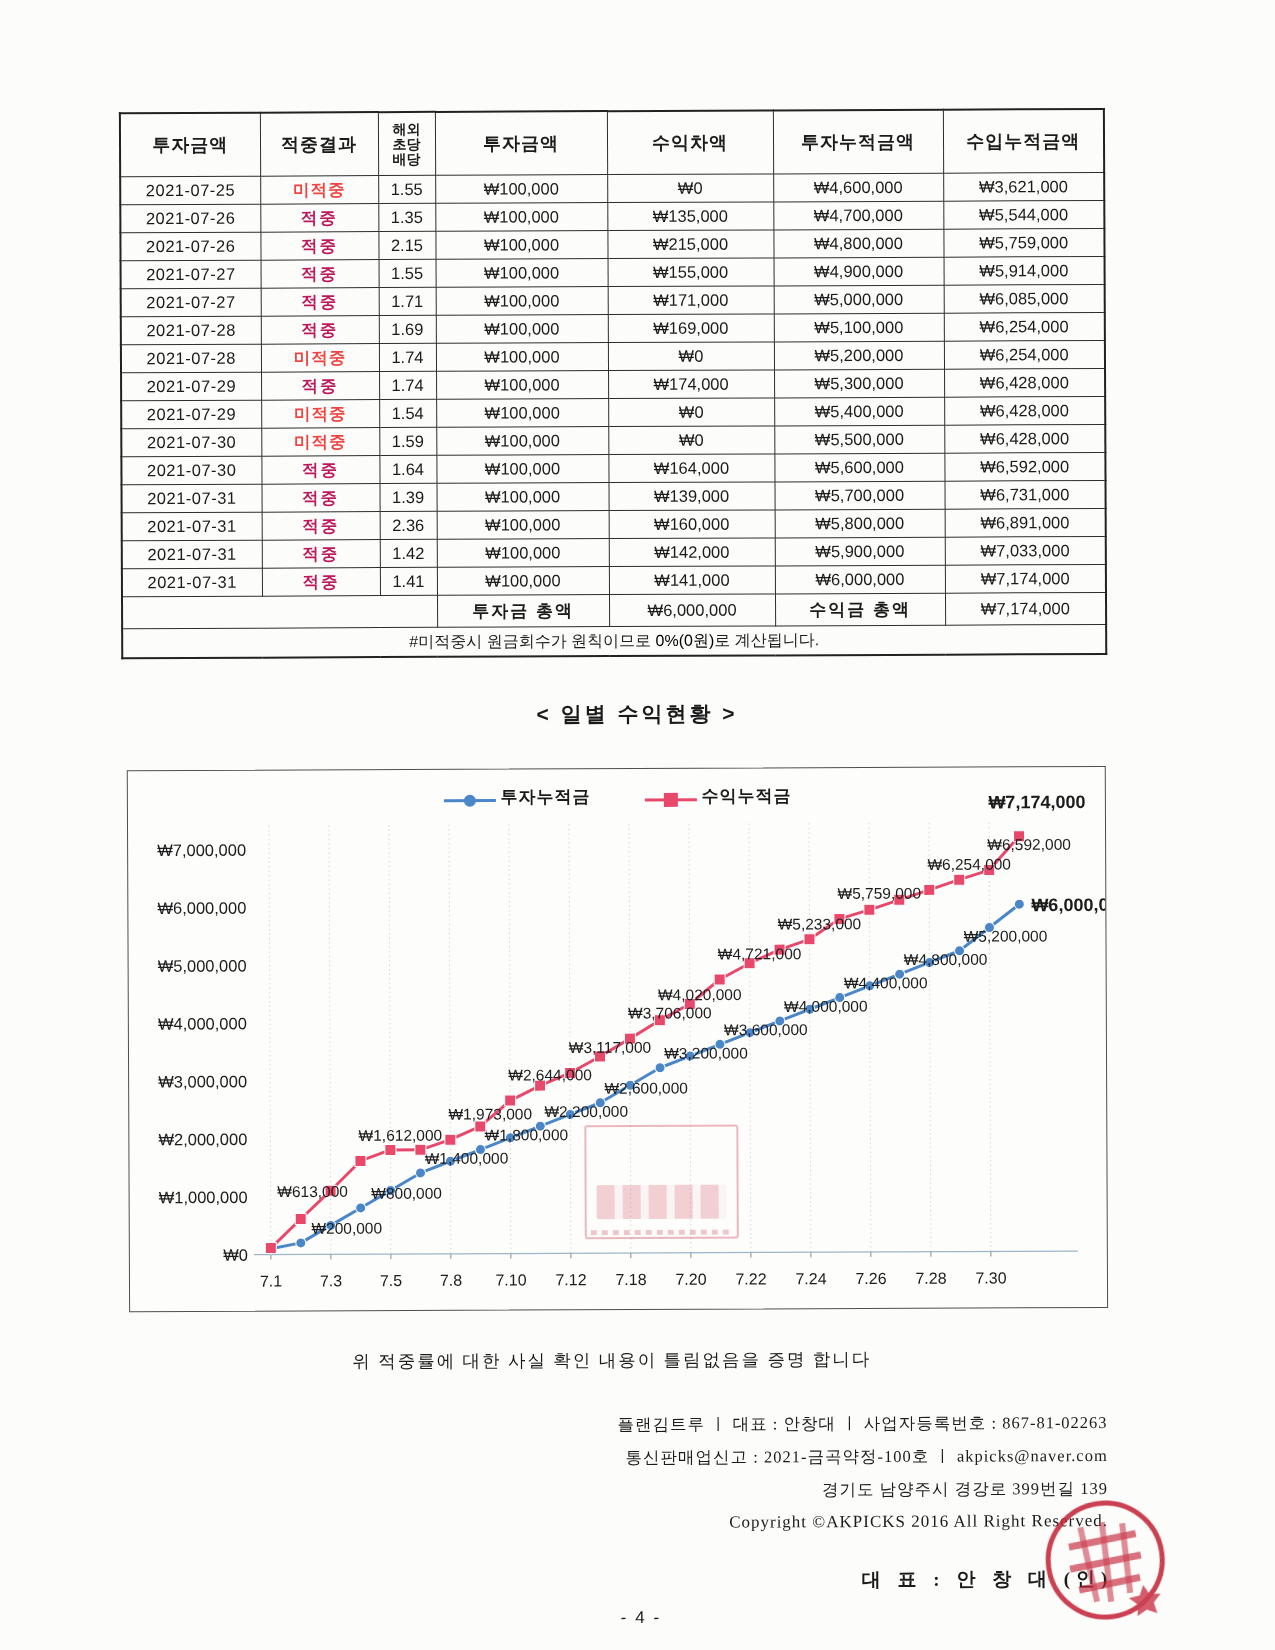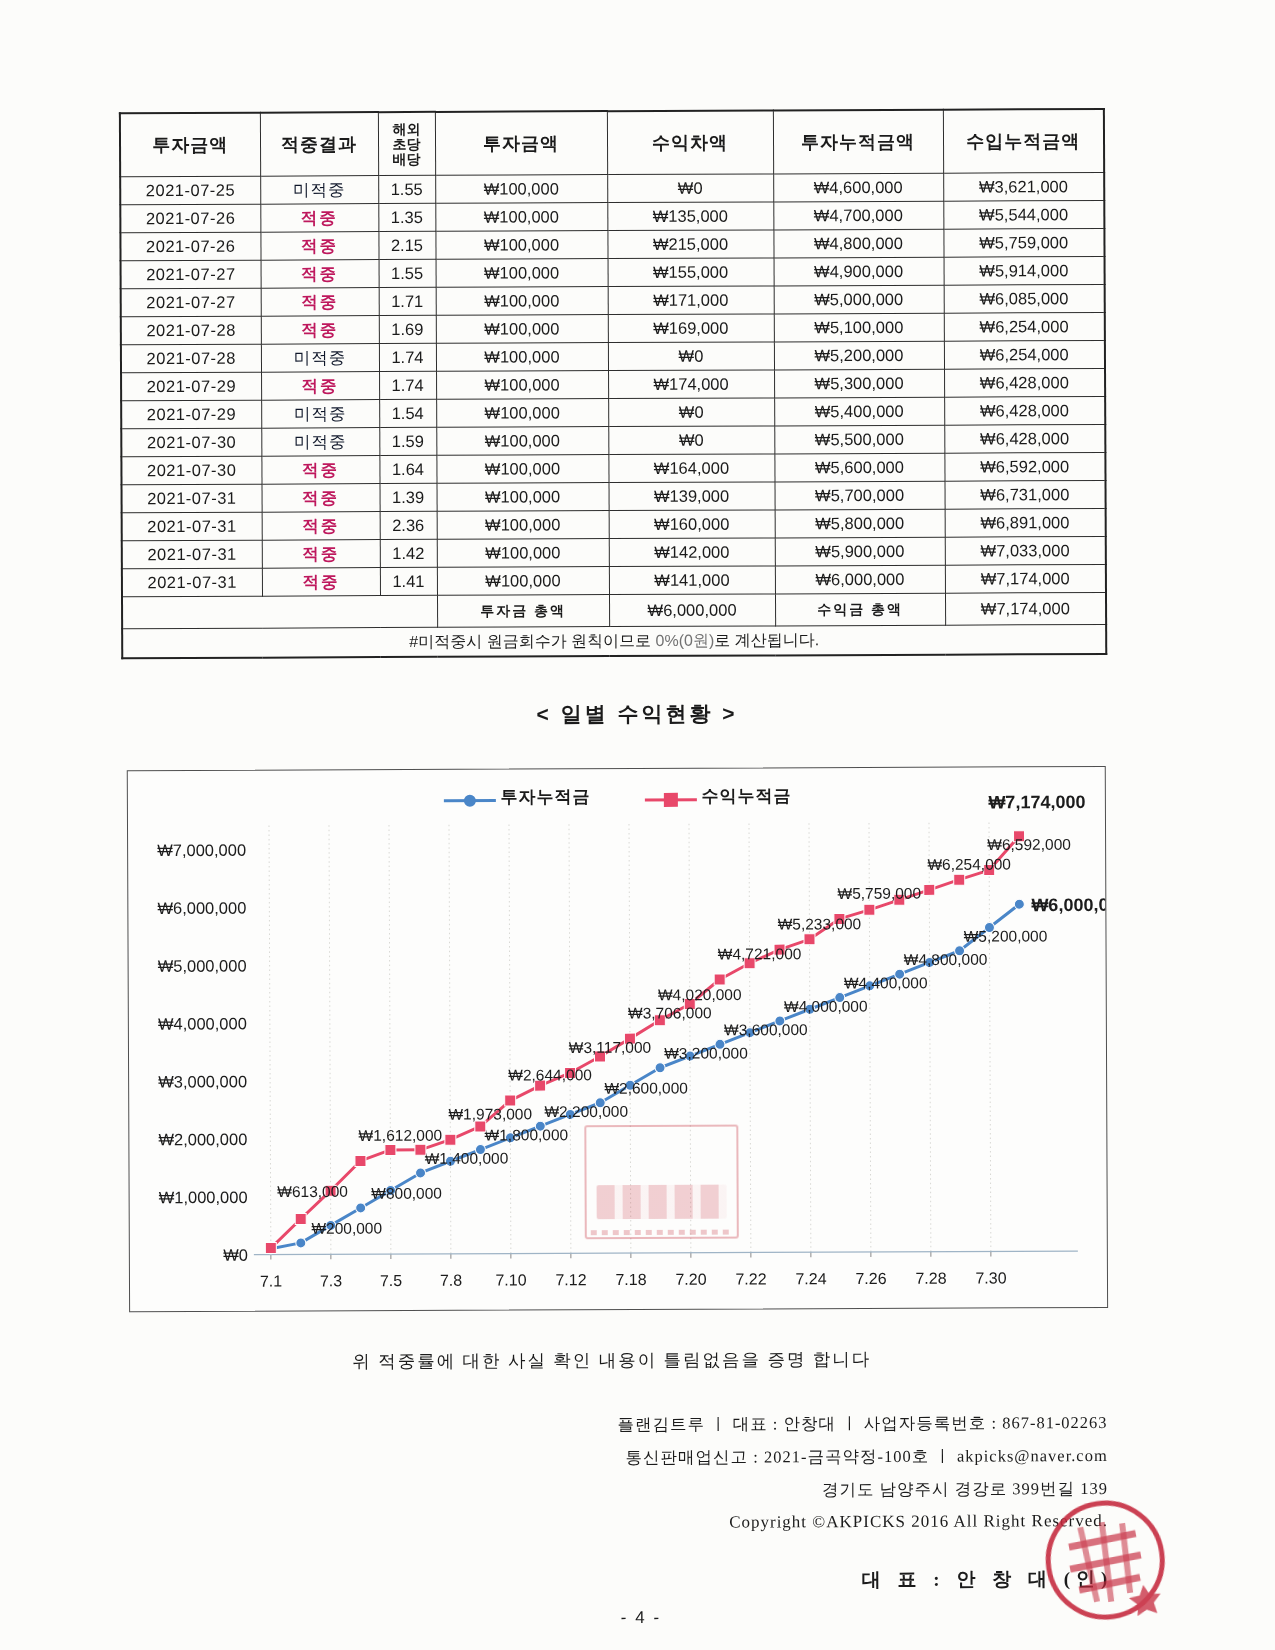--- a/index.html
+++ b/index.html
@@ -10,25 +10,25 @@
   
   table.results{position:absolute;left:122px;top:110px;width:984px;border-collapse:collapse;
                 table-layout:fixed;border:2.5px solid #222;}
   table.results th,table.results td{border:1.5px solid #2e2e2e;text-align:center;padding:0;
                 overflow:hidden;white-space:nowrap;}
   table.results th{height:62px;font-size:18px;font-weight:bold;letter-spacing:1px;}
   table.results th.small-head{font-size:14px;line-height:15px;letter-spacing:0;font-weight:bold;}
   table.results td{height:27px;line-height:27px;font-size:16.5px;}
   td.c-date{font-size:16px;letter-spacing:.5px;border-radius:12px;}
   td.hit{color:#be185d;font-weight:bold;letter-spacing:2px;}
-  td.miss{color:#0f172a;font-weight:normal;letter-spacing:1px;}
+  td.miss{color:#ef4444;font-weight:bold;letter-spacing:1px;}
   tr.totals td{height:31px;line-height:31px;}
-  tr.totals td.tlabel{font-weight:bold;font-size:14px;letter-spacing:2px;}
+  tr.totals td.tlabel{font-weight:bold;font-size:17px;letter-spacing:2px;}
   tr.noterow td{height:28px;line-height:28px;font-size:16px;}
-  .hl{color:#737373;}
+  .hl{color:#000000;}
 
   
   .chart-title{position:absolute;left:0;top:700px;width:1275px;text-align:center;
                font-size:21px;font-weight:bold;letter-spacing:3px;}
   .chart-box{position:absolute;left:127px;top:768px;width:977px;height:540px;
              border:1px solid #4f4f4f;background:#fdfdfc;}
   .legend{position:absolute;left:0;top:16px;width:100%;display:flex;justify-content:center;
           gap:52px;z-index:3;}
   .legend-item{display:flex;align-items:flex-end;gap:3px;}
   .legend-item .lbl{font-size:17px;font-weight:bold;letter-spacing:1px;}

